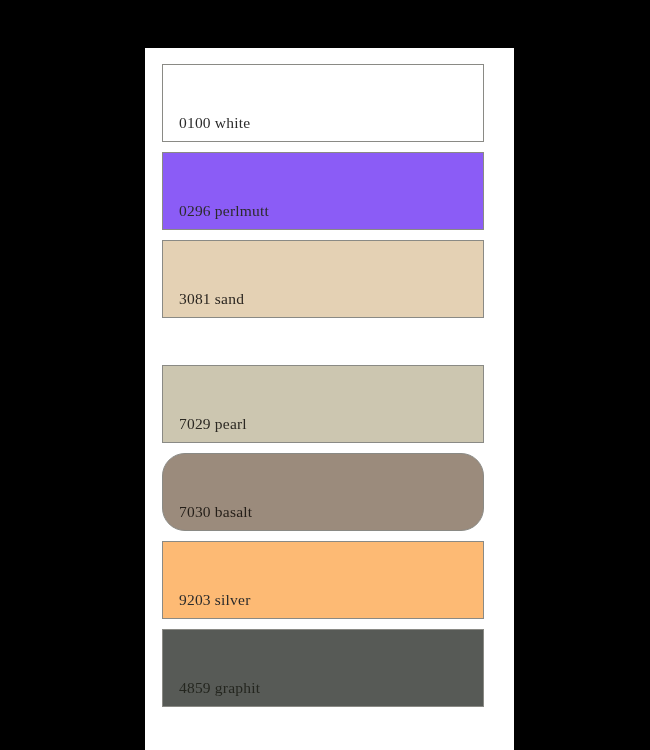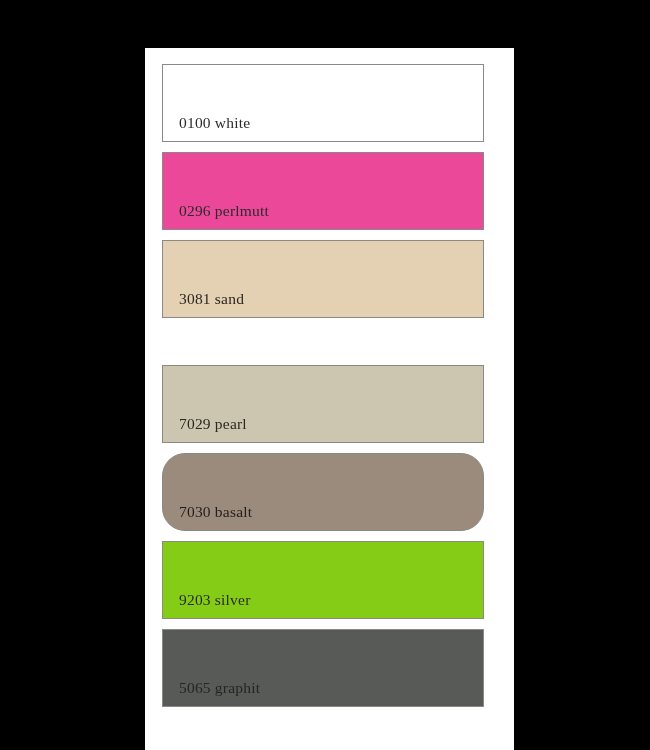--- a/index.html
+++ b/index.html
@@ -52,32 +52,32 @@
   }
 </style>
 </head>
 <body>
 
 <div id="palette-page">
   <div id="swatch-list">
       <div class="swatch" style="background: rgb(255, 255, 255); border-color: rgb(138, 138, 133);">
         <span class="swatch-label" style="color: rgb(43, 43, 43);">0100 white</span>
       </div>
-      <div class="swatch" style="background: #ec4899; border-color: rgb(138, 138, 133);">
+      <div class="swatch" style="background: #8b5cf6; border-color: rgb(138, 138, 133);">
         <span class="swatch-label" style="color: rgb(43, 43, 43);">0296 perlmutt</span>
       </div>
       <div class="swatch" style="background: rgb(228, 209, 180); border-color: rgb(138, 138, 133); text-align: center;">
         <span class="swatch-label" style="color: rgb(43, 38, 32);">3081 sand</span>
       </div>
       <div class="swatch" style="background: rgb(204, 198, 176); border-color: rgb(138, 138, 133); margin-top: 47px;">
         <span class="swatch-label" style="color: rgb(43, 40, 34);">7029 pearl</span>
       </div>
       <div class="swatch" style="background: rgb(155, 139, 124); border-color: rgb(138, 138, 133); border-radius: 23px;">
         <span class="swatch-label" style="color: rgb(36, 30, 24);">7030 basalt</span>
       </div>
-      <div class="swatch" style="background: #84cc16; border-color: rgb(138, 138, 133);">
+      <div class="swatch" style="background: #fdba74; border-color: rgb(138, 138, 133);">
         <span class="swatch-label" style="color: rgb(43, 43, 43);">9203 silver</span>
       </div>
       <div class="swatch" style="background: rgb(87, 90, 86); border-color: rgb(138, 138, 133);">
-        <span class="swatch-label" style="color: rgb(36, 38, 31);">5065 graphit</span>
+        <span class="swatch-label" style="color: rgb(36, 38, 31);">4859 graphit</span>
       </div>
     </div>
 </div>
 
 </body></html>

